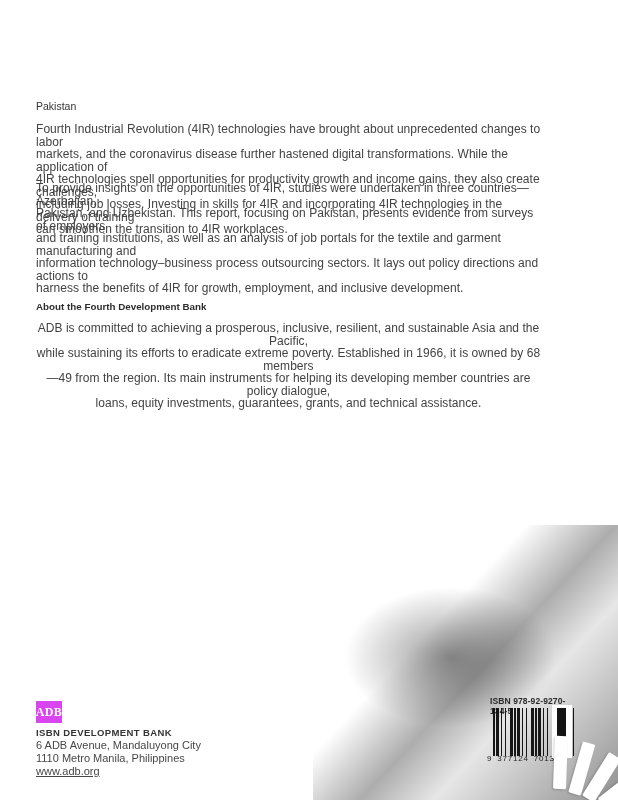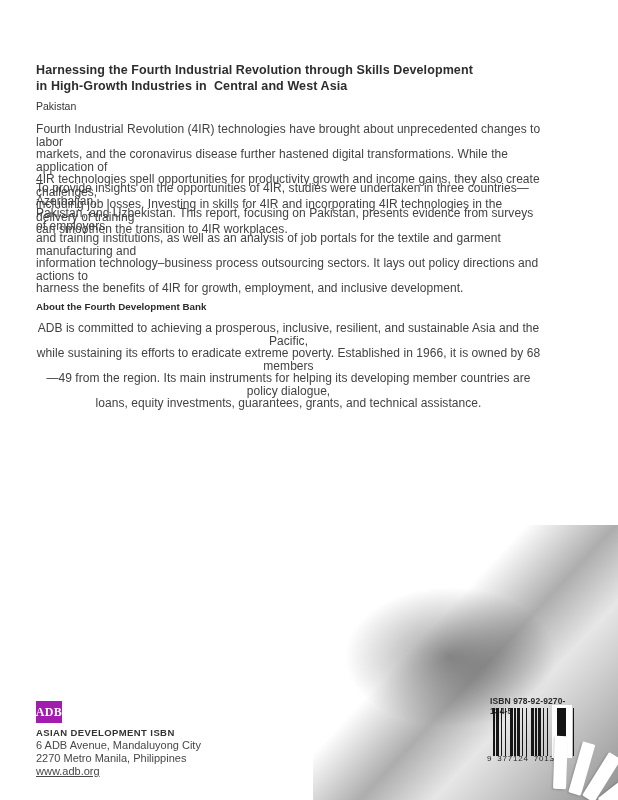--- a/index.html
+++ b/index.html
@@ -37,21 +37,21 @@
   .para2{top:182px;}
   .about-heading{
     position:absolute;left:36px;top:301px;margin:0;
     font-size:9.8px;font-weight:700;color:#2d2d2d;
   }
   .para3{top:322px;text-align:center;}
 
   
   .adb-logo{
     position:absolute;left:36px;top:701px;width:26px;height:22px;
-    background:#a21caf;display:flex;align-items:center;justify-content:center;
+    background:#d946ef;display:flex;align-items:center;justify-content:center;
   }
   .adb-logo span{
     color:#ffffff;font-family:"Liberation Serif","DejaVu Serif",serif;
     font-weight:700;font-size:12px;letter-spacing:0.4px;
   }
   .pub-name{
     position:absolute;left:36px;top:727px;
     font-size:9.5px;font-weight:700;letter-spacing:0.4px;color:#333333;
   }
   .pub-line{position:absolute;left:36px;font-size:11px;color:#474747;}
@@ -95,22 +95,20 @@
   .d3{left:581px;top:748px;width:14px;height:51px;transform:rotate(32deg);}
   .d4{left:595px;top:756px;width:14px;height:48px;transform:rotate(52deg);}
 </style>
 </head>
 <body>
 
 <div class="page">
 
   <div class="corner-gradient"></div>
 
-  <h1 class="title">Harnessing the Fourth Industrial Revolution through Skills Development
-in High-Growth Industries in  Central and West Asia</h1>
   <div class="subtitle">Pakistan</div>
 
   <p class="body para1">Fourth Industrial Revolution (4IR) technologies have brought about unprecedented changes to labor
 markets, and the coronavirus disease further hastened digital transformations. While the application of
 4IR technologies spell opportunities for productivity growth and income gains, they also create challenges,
 including job losses. Investing in skills for 4IR and incorporating 4IR technologies in the delivery of training
 can smoothen the transition to 4IR workplaces.</p>
   <p class="body para2">To provide insights on the opportunities of 4IR, studies were undertaken in three countries—Azerbaijan,
 Pakistan, and Uzbekistan. This report, focusing on Pakistan, presents evidence from surveys of employers
 and training institutions, as well as an analysis of job portals for the textile and garment manufacturing and
@@ -119,23 +117,23 @@
 
   <h2 class="about-heading">About the Fourth Development Bank</h2>
   <p class="body para3">ADB is committed to achieving a prosperous, inclusive, resilient, and sustainable Asia and the Pacific,
 while sustaining its efforts to eradicate extreme poverty. Established in 1966, it is owned by 68 members
 —49 from the region. Its main instruments for helping its developing member countries are policy dialogue,
 loans, equity investments, guarantees, grants, and technical assistance.</p>
 
   <div class="adb-logo">
     <span>ADB</span>
   </div>
-  <div class="pub-name">ASIAN DEVELOPMENT ISBN</div>
+  <div class="pub-name">ISBN DEVELOPMENT BANK</div>
   <div class="pub-line pub-l1">6 ADB Avenue, Mandaluyong City</div>
-  <div class="pub-line pub-l2">2270 Metro Manila, Philippines</div>
+  <div class="pub-line pub-l2">1110 Metro Manila, Philippines</div>
   <div class="pub-line pub-l3">www.adb.org</div>
 
   <div class="isbn-label">ISBN 978-92-9270-134-5</div>
   <div class="barcode"></div>
   <div class="ean-digits"><span class="g">9</span><span class="g">377124</span><span>701345</span></div>
 
   <div class="domino-panel"></div>
   <div class="domino-black"></div>
   <div class="domino d1"></div>
   <div class="domino d2"></div>

